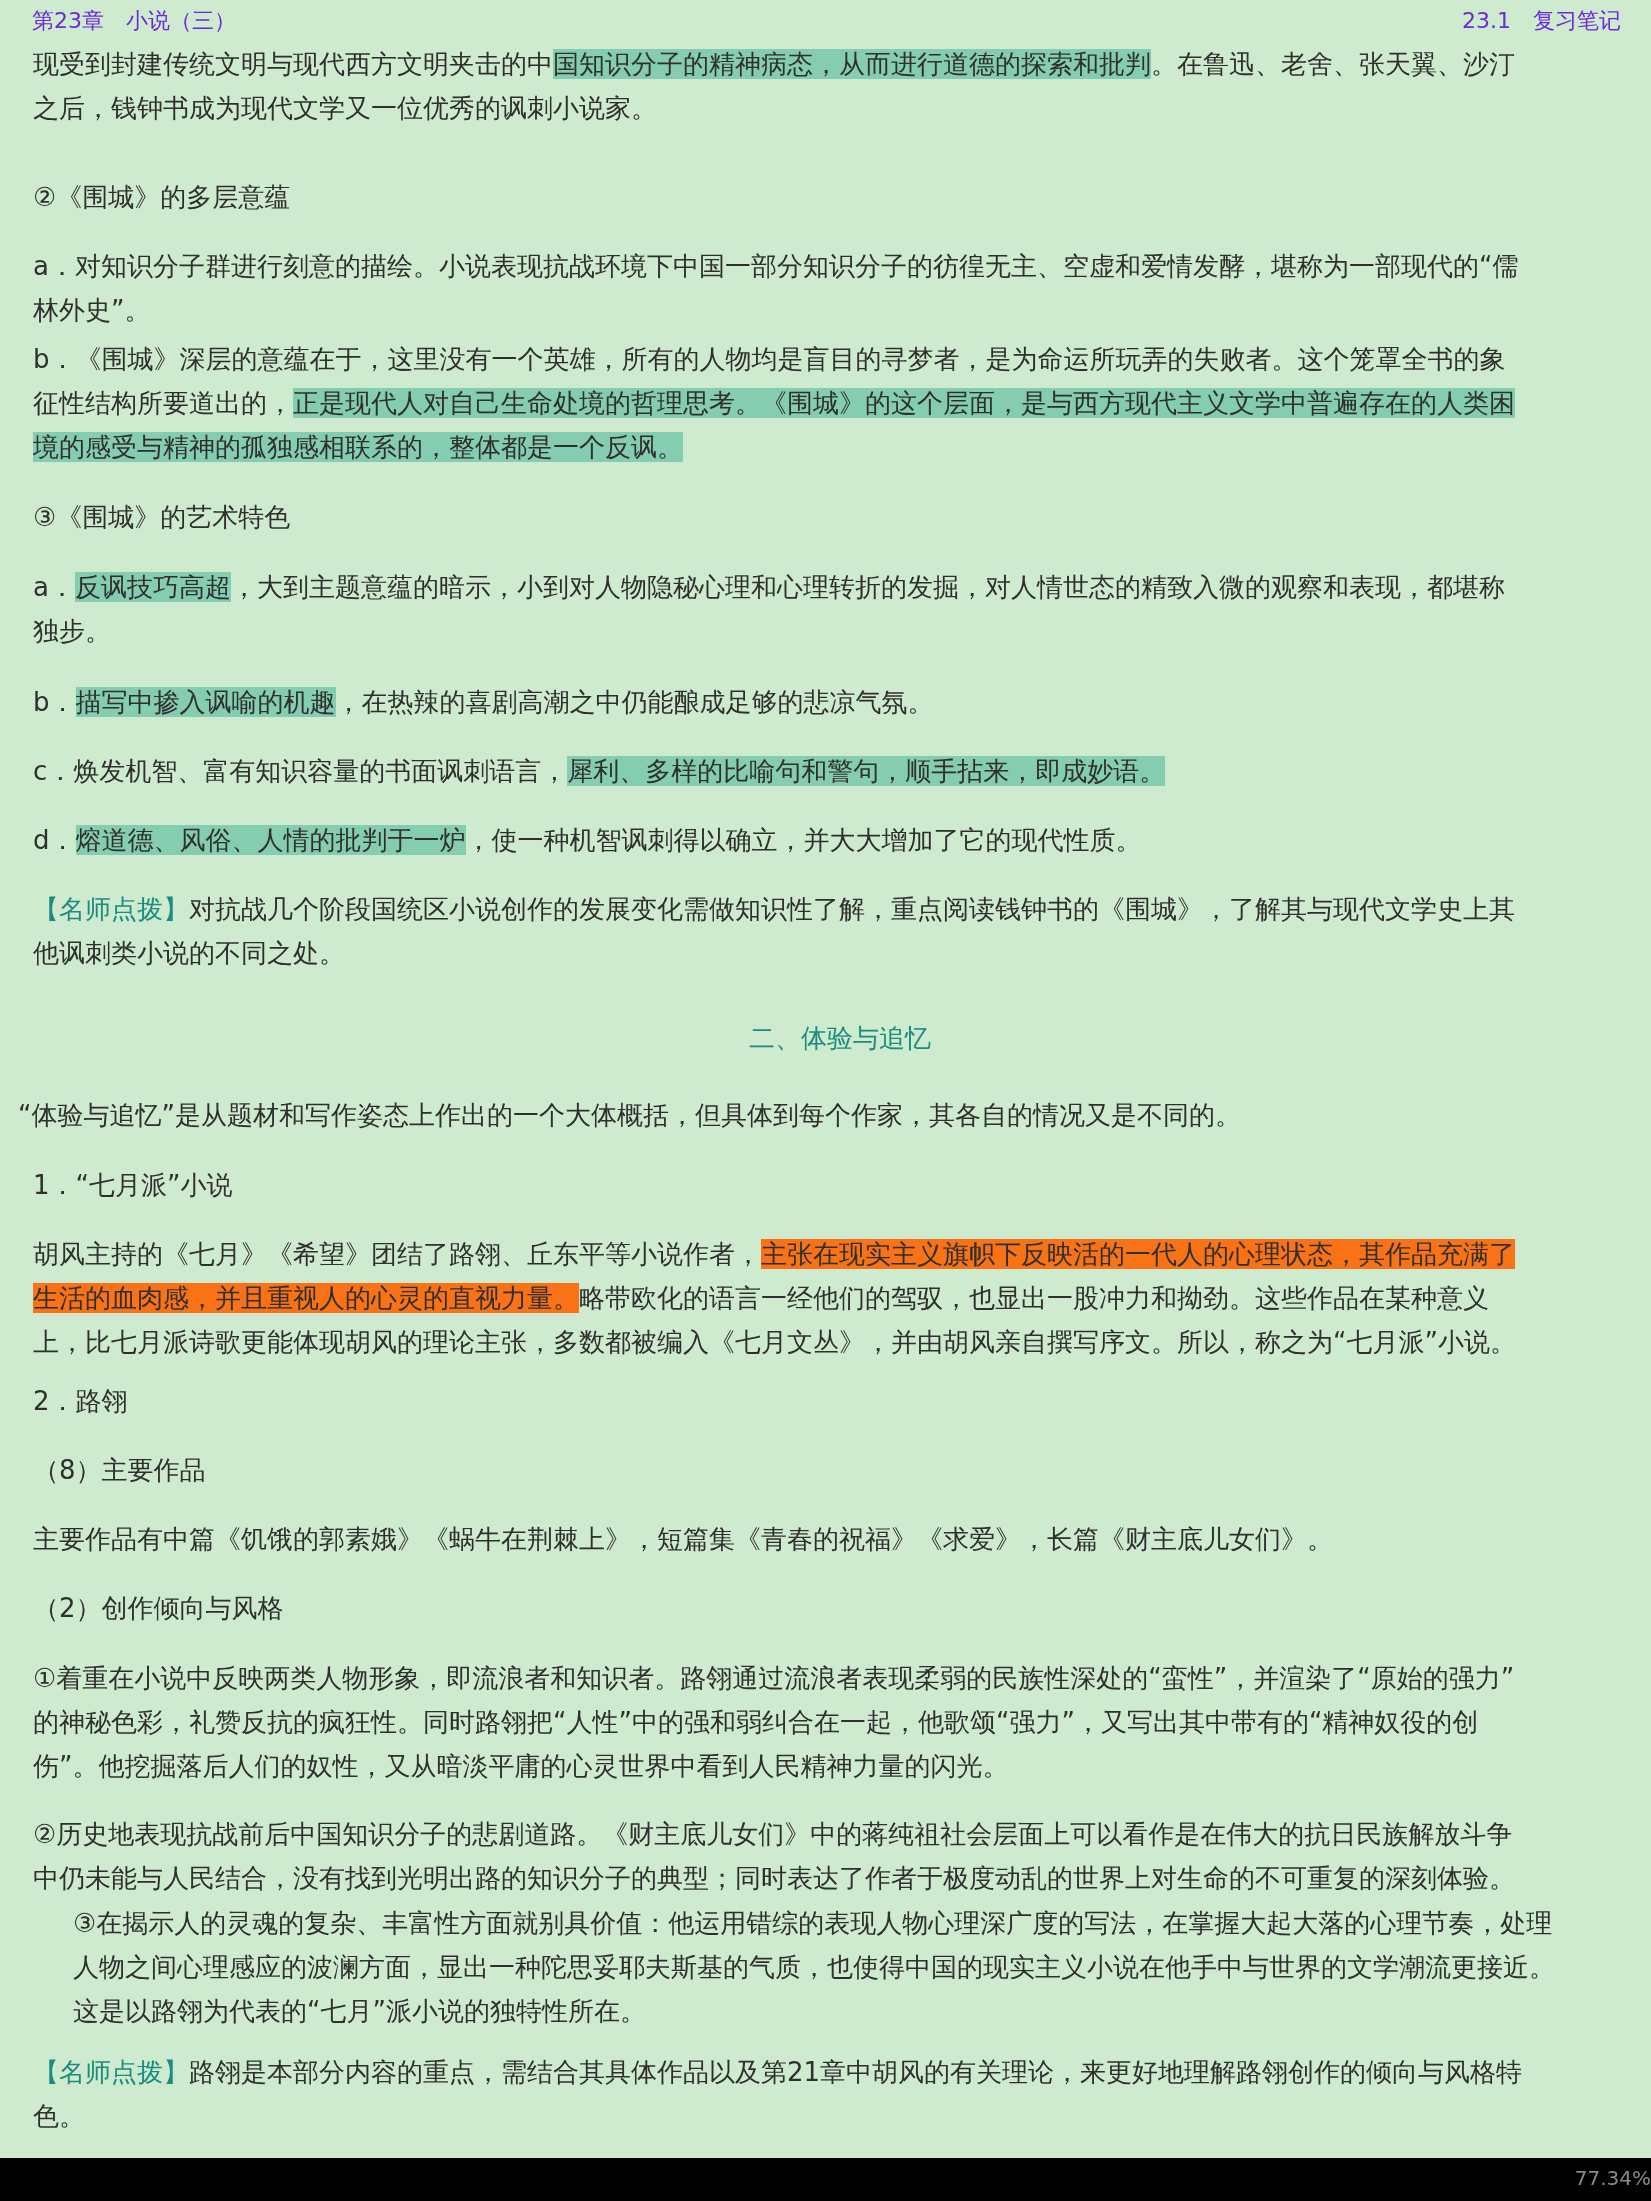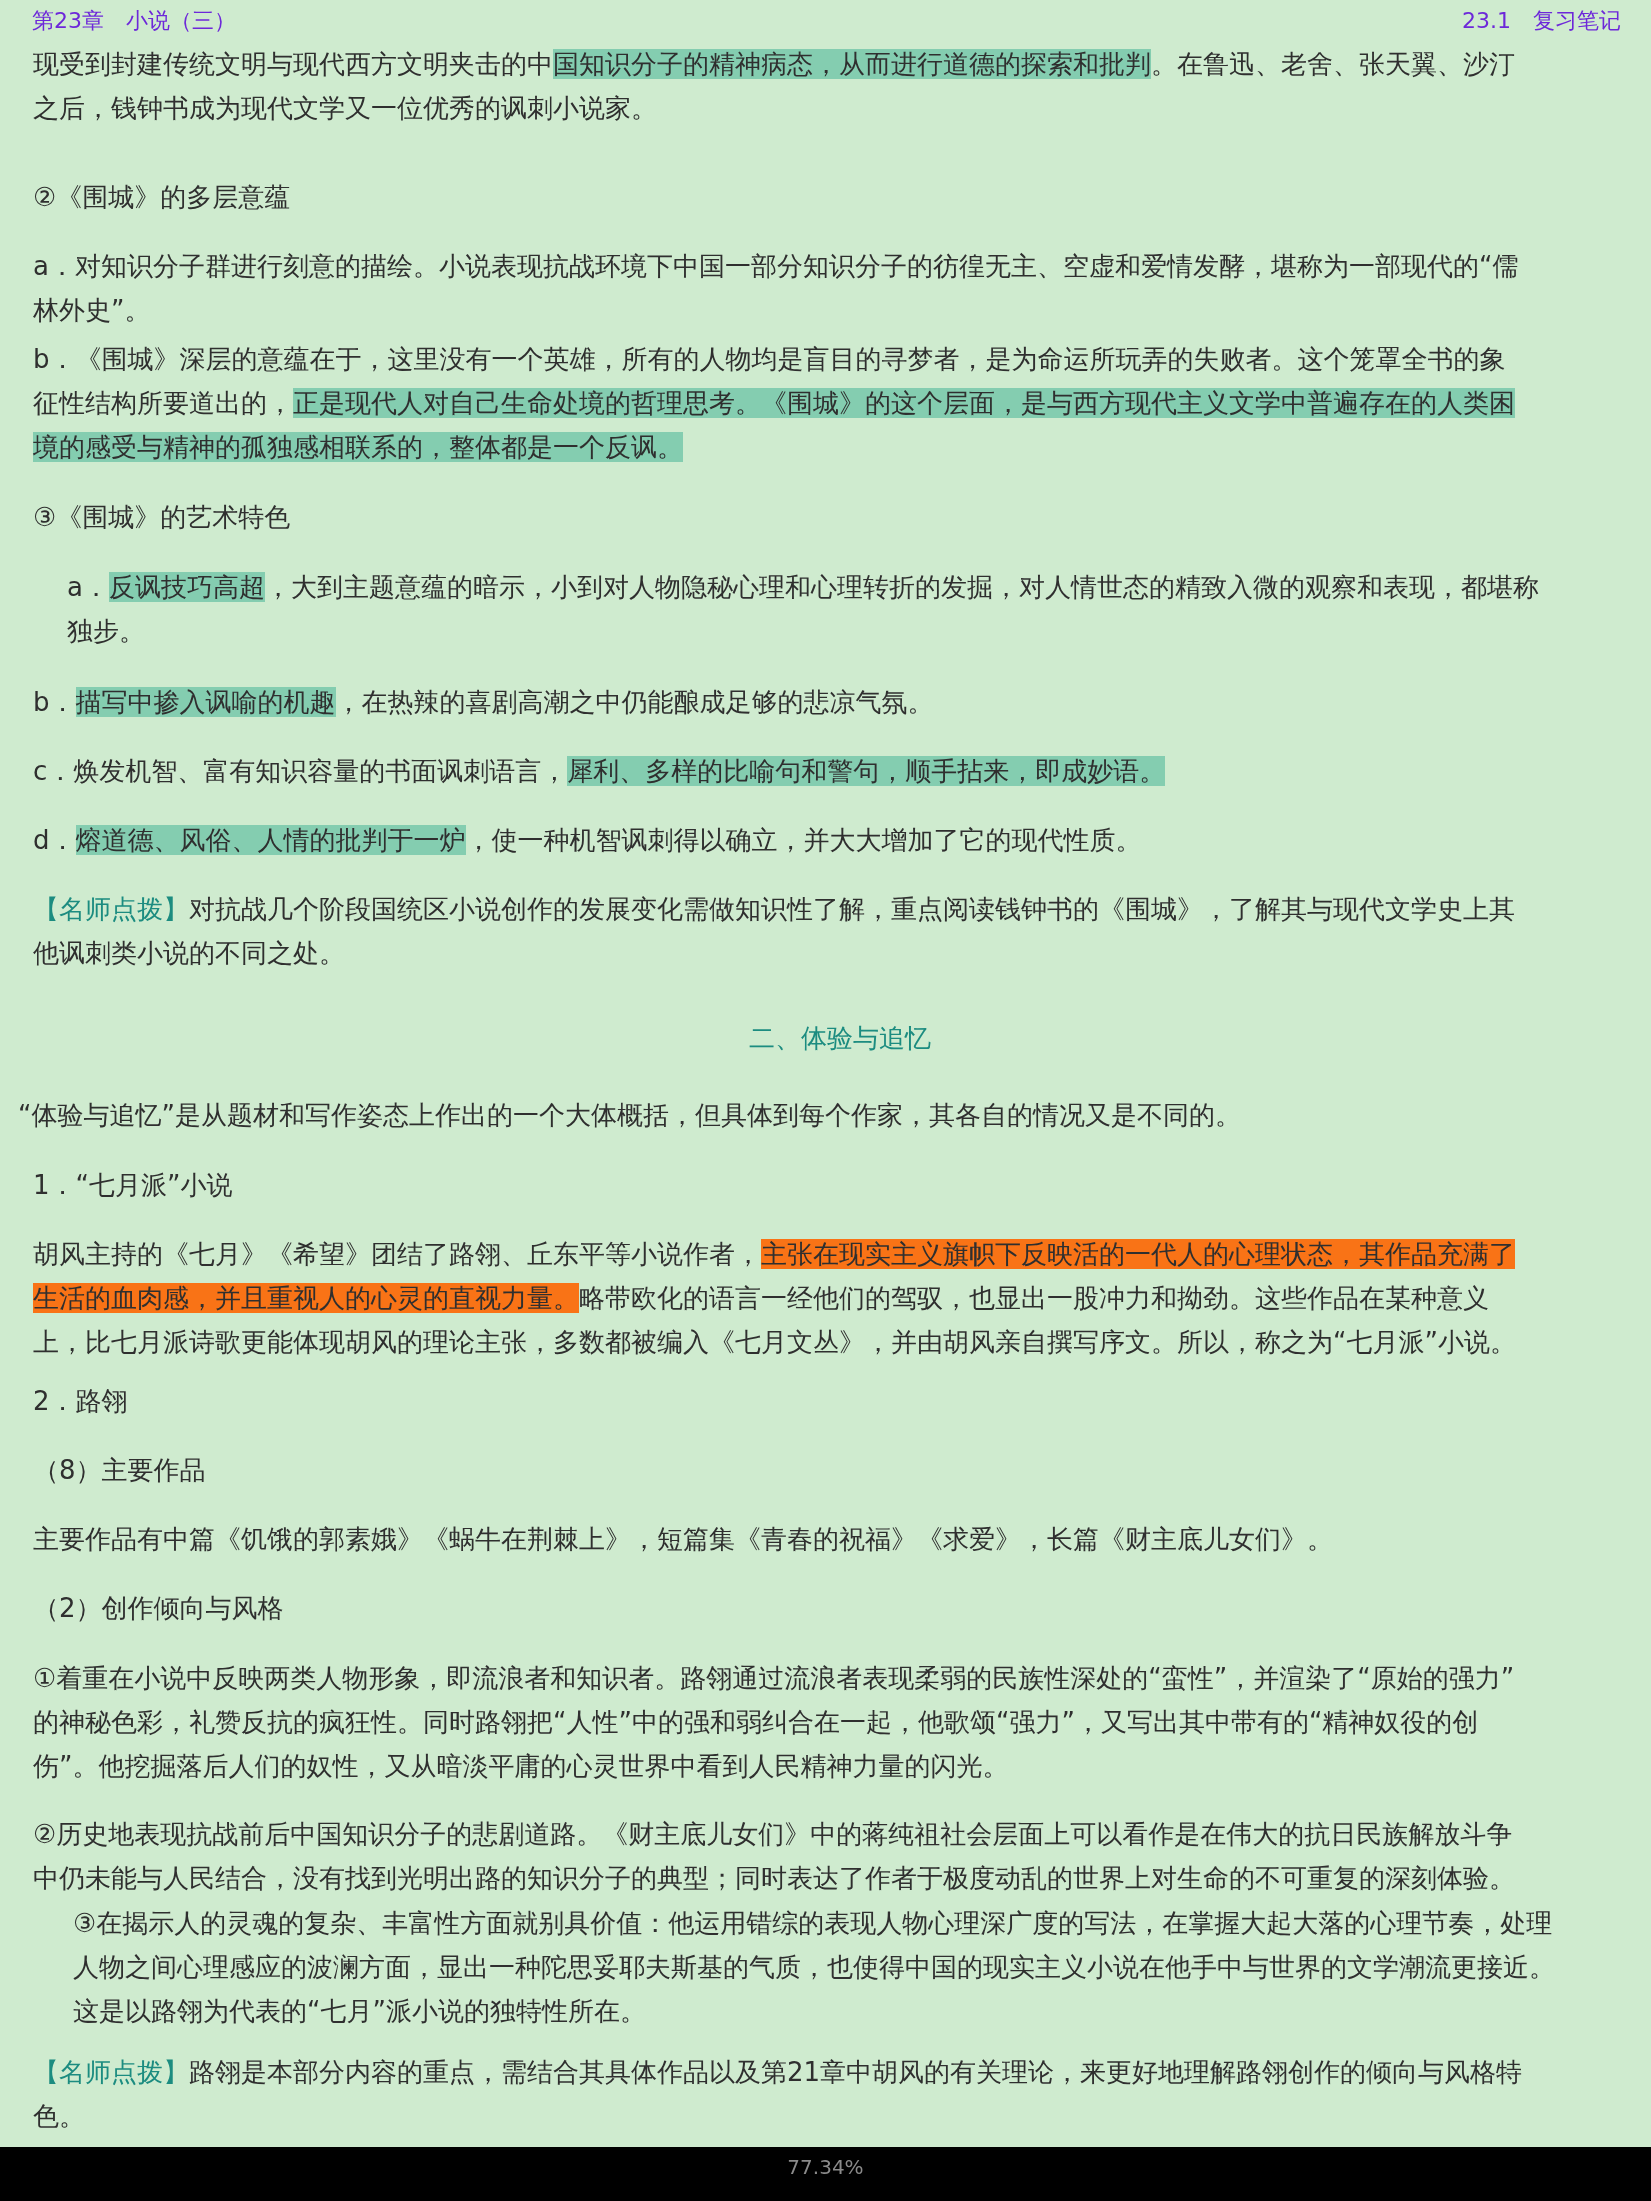--- a/index.html
+++ b/index.html
@@ -23,23 +23,23 @@
   .p {
     position: absolute; left: 33px; right: 18px;
     font-size: 26px; line-height: 44px;
     white-space: nowrap;
   }
   .line { display: block; height: 44px; }
   .hl { background: #84cdb0; }
   .hl-gray { background: #f97316; }
   .teal { color: #1c8c80; }
   .footer {
-    position: absolute; left: 0; right: 0; bottom: 0; height: 55px;
+    position: absolute; left: 0; right: 0; bottom: 0; height: 44px;
     background: #000; color: #8a8a8a; font-size: 20px;
-    text-align: center; line-height: 40px;
+    text-align: right; line-height: 40px;
   }
 </style>
 </head>
 <body>
 
 <div class="header">
   <div class="left">
     <span>第23章</span><span class="gap"></span><span>小说（三）</span>
   </div>
   <div class="right">
@@ -60,21 +60,21 @@
       <span class="line"><span>林外史”。</span></span>
     </div>
     <div class="p" style="top: 297px; left: 33px;">
       <span class="line"><span>b．《围城》深层的意蕴在于，这里没有一个英雄，所有的人物均是盲目的寻梦者，是为命运所玩弄的失败者。这个笼罩全书的象</span></span>
       <span class="line"><span>征性结构所要道出的，</span><span class="hl">正是现代人对自己生命处境的哲理思考。《围城》的这个层面，是与西方现代主义文学中普遍存在的人类困</span></span>
       <span class="line"><span class="hl">境的感受与精神的孤独感相联系的，整体都是一个反讽。</span></span>
     </div>
     <div class="p" style="top: 455px; left: 33px;">
       <span class="line"><span>③《围城》的艺术特色</span></span>
     </div>
-    <div class="p" style="top: 525px; left: 33px; margin-left: 34px;">
+    <div class="p" style="top: 525px; left: 33px;">
       <span class="line"><span>a．</span><span class="hl">反讽技巧高超</span><span>，大到主题意蕴的暗示，小到对人物隐秘心理和心理转折的发掘，对人情世态的精致入微的观察和表现，都堪称</span></span>
       <span class="line"><span>独步。</span></span>
     </div>
     <div class="p" style="top: 640px; left: 33px;">
       <span class="line"><span>b．</span><span class="hl">描写中掺入讽喻的机趣</span><span>，在热辣的喜剧高潮之中仍能酿成足够的悲凉气氛。</span></span>
     </div>
     <div class="p" style="top: 709px; left: 33px;">
       <span class="line"><span>c．焕发机智、富有知识容量的书面讽刺语言，</span><span class="hl">犀利、多样的比喻句和警句，顺手拈来，即成妙语。</span></span>
     </div>
     <div class="p" style="top: 778px; left: 33px;">

